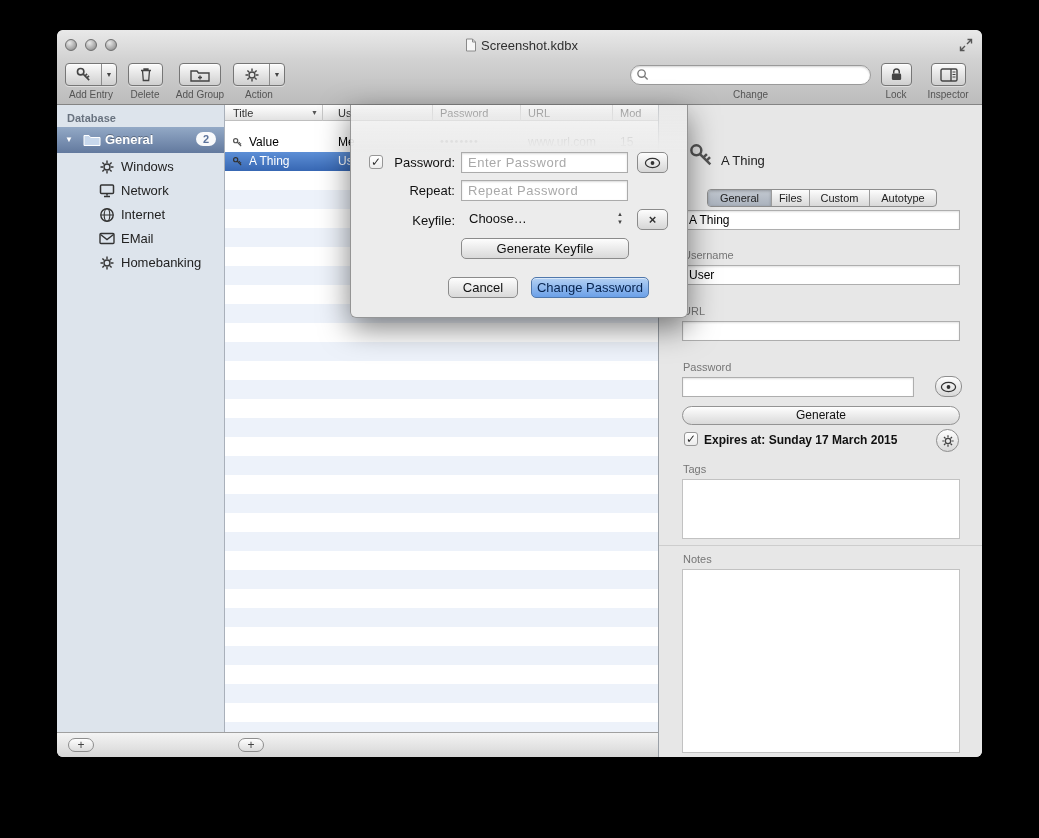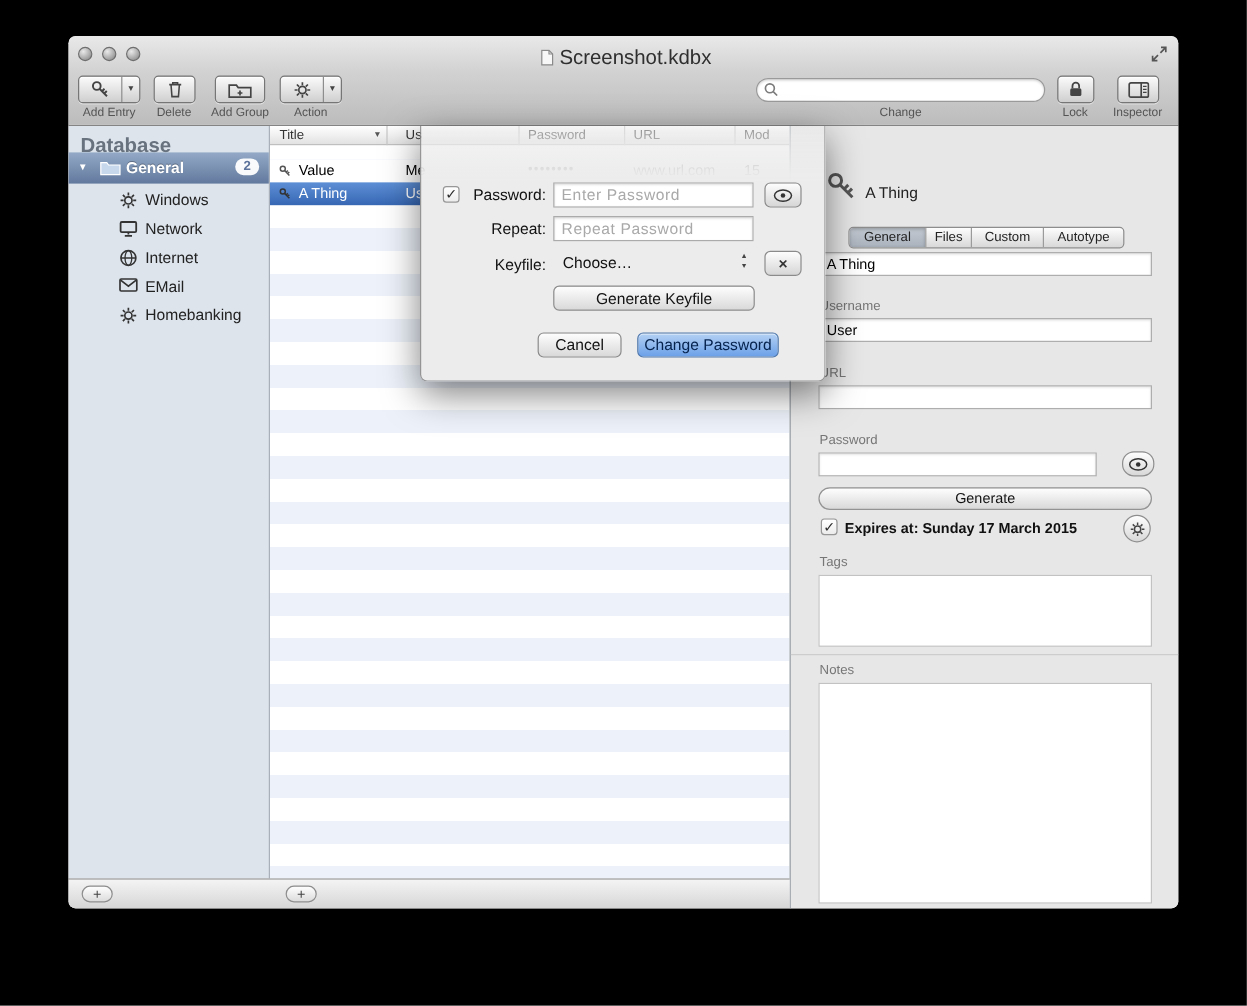--- a/index.html
+++ b/index.html
@@ -10,21 +10,21 @@
     border-radius:6px; background:#e8e8e8; overflow:hidden;
     box-shadow:0 18px 45px rgba(0,0,0,.85), 0 0 0 1px rgba(0,0,0,.55); }
 
   
   .chrome { position:absolute; top:0; left:0; right:0; height:75px;
     background:linear-gradient(#e9e9e9,#d2d2d2 40%,#bcbcbc); border-bottom:1px solid #848484;
     border-radius:6px 6px 0 0; }
   .tl { position:absolute; top:9px; width:12px; height:12px; border-radius:50%;
     border:1px solid #6e6e6e; background:radial-gradient(circle at 35% 30%, #e9e9e9, #9a9a9a 75%); }
   .win-title { position:absolute; top:8px; left:4px; right:0; text-align:center;
-    font-size:17px; color:#2f2f2f; }
+    font-size:13px; color:#2f2f2f; }
   .win-title svg { vertical-align:-2px; margin-right:4px; }
   .fullscreen { position:absolute; right:9px; top:8px; width:14px; height:14px; }
 
   .tb-btn { position:absolute; top:33px; height:23px; border:1px solid #767676; border-radius:4px;
     background:linear-gradient(#fbfbfb,#cfcfcf); box-shadow:inset 0 1px 0 rgba(255,255,255,.8), 0 1px 0 rgba(255,255,255,.45);
     display:flex; align-items:center; justify-content:center; }
   .tb-seg { display:flex; padding:0; }
   .seg-main { display:flex; align-items:center; justify-content:center; width:36px; height:21px; border-right:1px solid #8d8d8d; }
   .seg-caret { width:14px; height:21px; display:flex; align-items:center; justify-content:center;
     font-size:7px; color:#444; }
@@ -33,21 +33,21 @@
   .search-input { width:100%; height:100%; border:1px solid #9a9a9a; border-radius:10px;
     background:#fff; padding:0 8px 0 22px; font-size:12px; outline:none;
     box-shadow:inset 0 1px 2px rgba(0,0,0,.18); }
   .search-icon { position:absolute; left:6px; top:3px; }
 
   
   .content { position:absolute; top:75px; left:0; right:0; bottom:0; }
 
   .sidebar { position:absolute; left:0; top:0; width:168px; bottom:25px;
     background:#dde4ec; border-right:1px solid #a9b0ba; }
-  .db-header { position:absolute; top:7px; left:10px; font-size:17px; font-weight:bold; color:#68727f; }
+  .db-header { position:absolute; top:7px; left:10px; font-size:11px; font-weight:bold; color:#68727f; }
   .group-row { position:absolute; top:22px; left:0; right:0; height:26px;
     background:linear-gradient(#93a9c6,#62799e); color:#fff; }
   .group-row .disc { position:absolute; left:8px; top:8px; font-size:8px; color:#fff; }
   .group-row .gicon { position:absolute; left:26px; top:5px; }
   .group-row .glabel { position:absolute; left:48px; top:5px; font-size:13px; font-weight:bold;
     text-shadow:0 -1px 0 rgba(0,0,0,.3); }
   .badge { position:absolute; right:8px; top:5px; background:rgba(255,255,255,.95); color:#5b729b;
     font-size:11px; font-weight:bold; border-radius:9px; padding:1px 7px; }
   .side-item { position:absolute; left:0; right:0; height:24px; }
   .side-item .sicon { position:absolute; left:42px; top:4px; }

